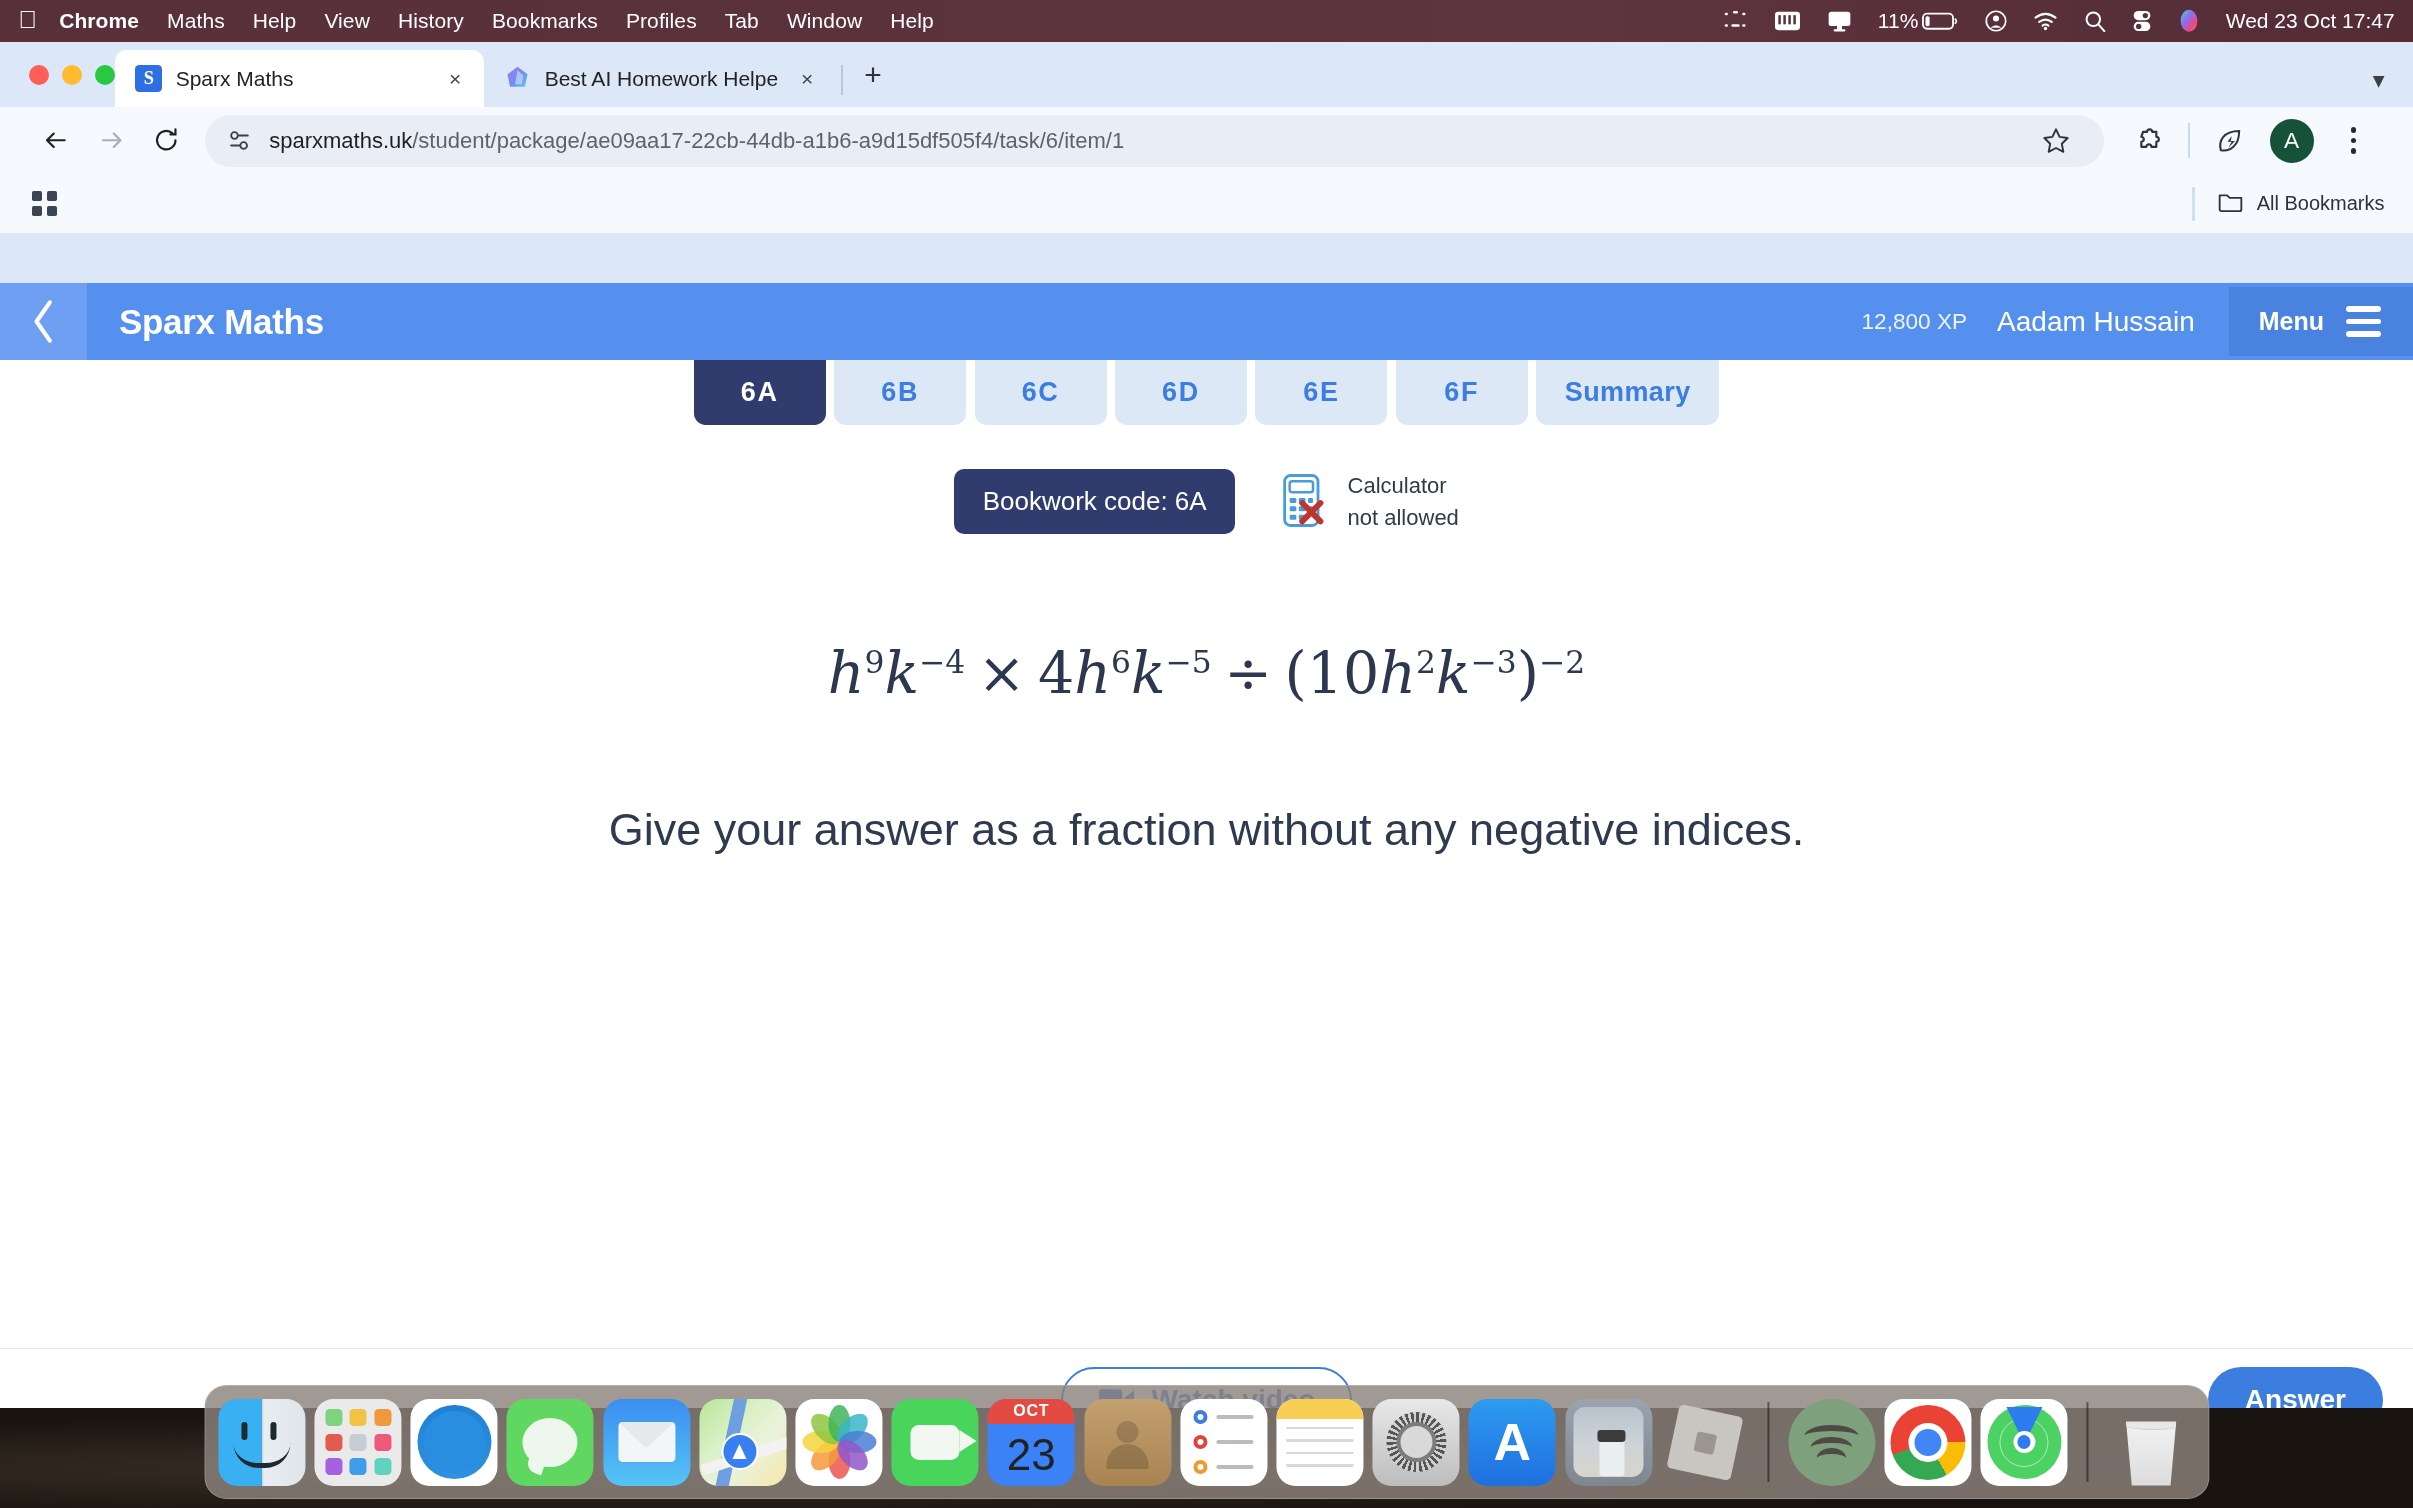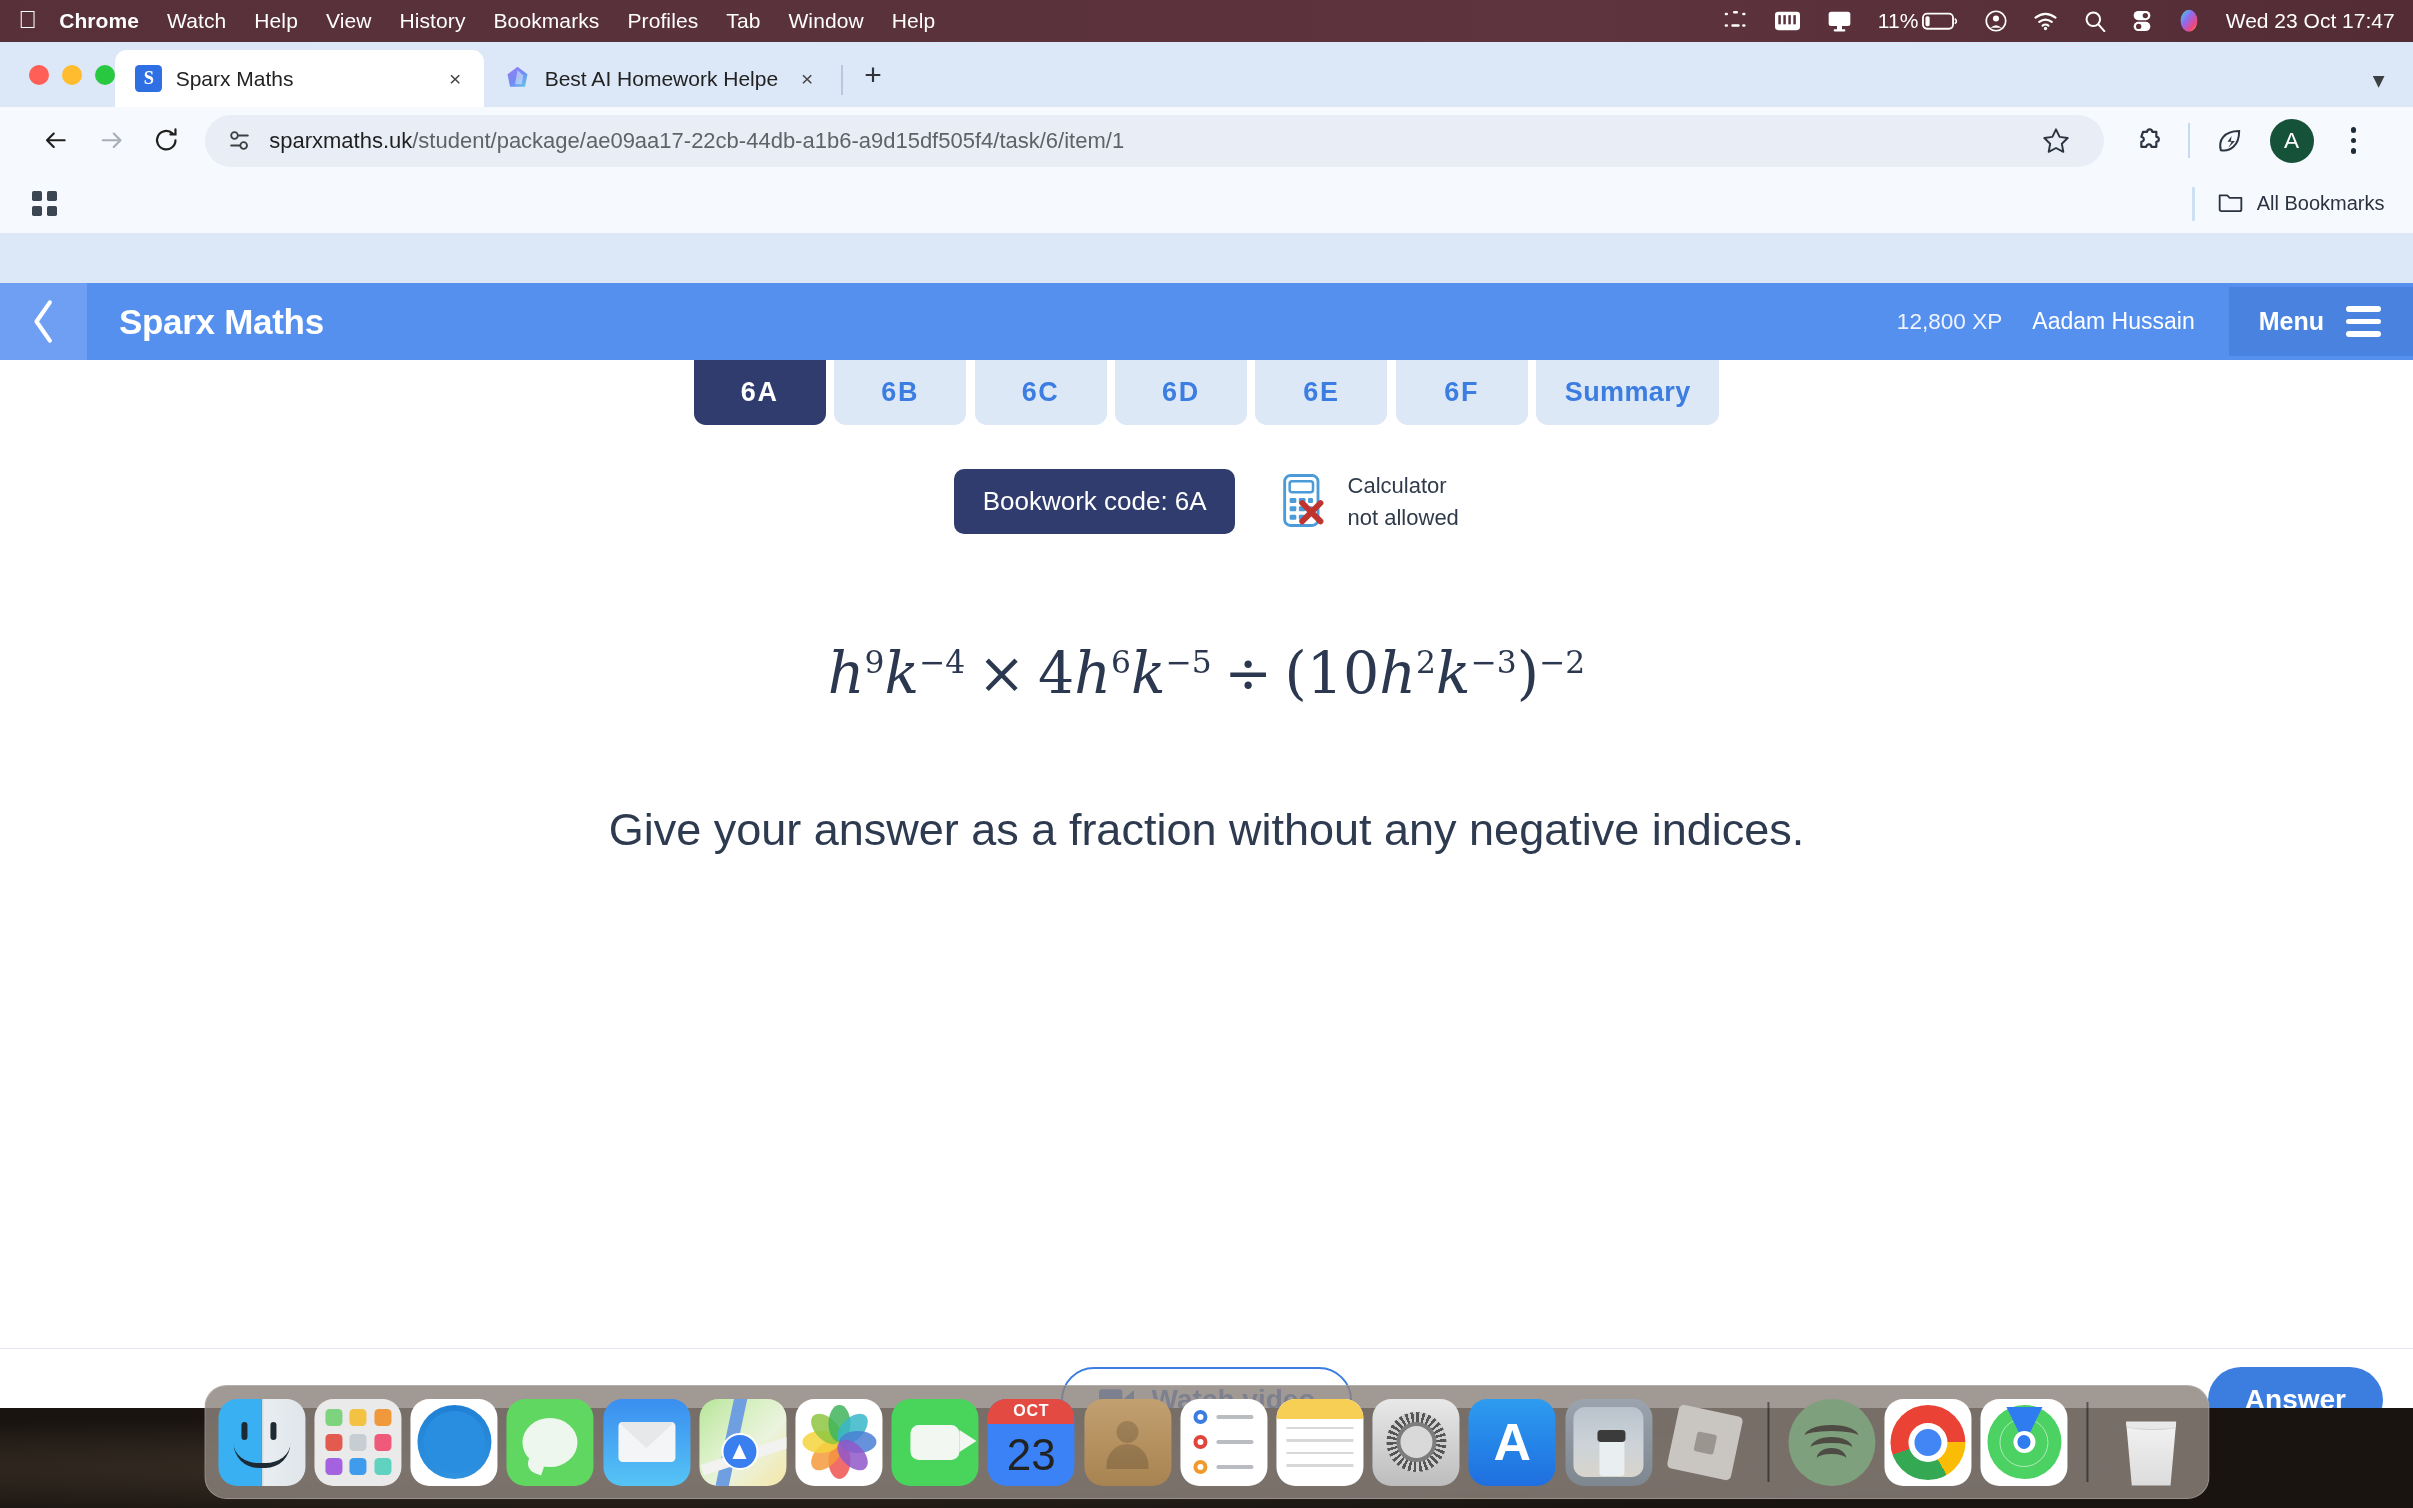--- a/index.html
+++ b/index.html
@@ -103,21 +103,21 @@
   #sparx-header {
     height: 77px; background: #5590ef; display: flex; align-items: center; position: relative;
   }
   .sx-back {
     width: 87px; height: 77px; background: #6e9ff2; display: flex; align-items: center; justify-content: center;
     color: #fff;
   }
   .sx-logo { color: #fff; font-size: 35px; font-weight: bold; margin-left: 32px; letter-spacing: -0.3px; }
   .sx-right { margin-left: auto; display: flex; align-items: center; height: 77px; }
   .sx-xp { color: #eef4ff; font-size: 22.6px; margin-right: 30px; }
-  .sx-user { color: #fff; font-size: 23px; margin-right: 34px; }
+  .sx-user { color: #fff; font-size: 28px; margin-right: 34px; }
   .sx-menu {
     background: #4a82e0; height: 69px; display: flex; align-items: center; gap: 22px;
     padding: 0 32px 0 30px; color: #fff;
   }
   .sx-menu .mlabel { font-size: 25px; font-weight: bold; }
   .hamb { display: flex; flex-direction: column; gap: 6.7px; }
   .hamb i { display: block; width: 35px; height: 5.9px; background: #fff; border-radius: 3.4px; }
 
   
   #subtabs { display: flex; justify-content: center; gap: 8.4px; padding-top: 0; }
@@ -284,21 +284,21 @@
   .di-trash .can { width:57px;height:64px;background:linear-gradient(180deg,#f2f2f2,#dcdcdc);
     clip-path: polygon(6% 0, 94% 0, 84% 100%, 16% 100%); position:relative; }
   .di-trash .can:before { content:""; position:absolute; left:-1.7px; top:-5px; width:60px; height:11.7px; background:#e8e8e8; border-radius:50%; border:0.8px solid #cfcfcf; }
 </style>
 </head>
 <body>
 
 <div id="menubar">
   <div class="apple"></div>
   <div class="mb-item bold">Chrome</div>
-  <div class="mb-item">Watch</div>
+  <div class="mb-item">Maths</div>
   <div class="mb-item">Help</div>
   <div class="mb-item">View</div>
   <div class="mb-item">History</div>
   <div class="mb-item">Bookmarks</div>
   <div class="mb-item">Profiles</div>
   <div class="mb-item">Tab</div>
   <div class="mb-item">Window</div>
   <div class="mb-item">Help</div>
   <div class="mb-spacer"></div>
   <div class="mb-right">

